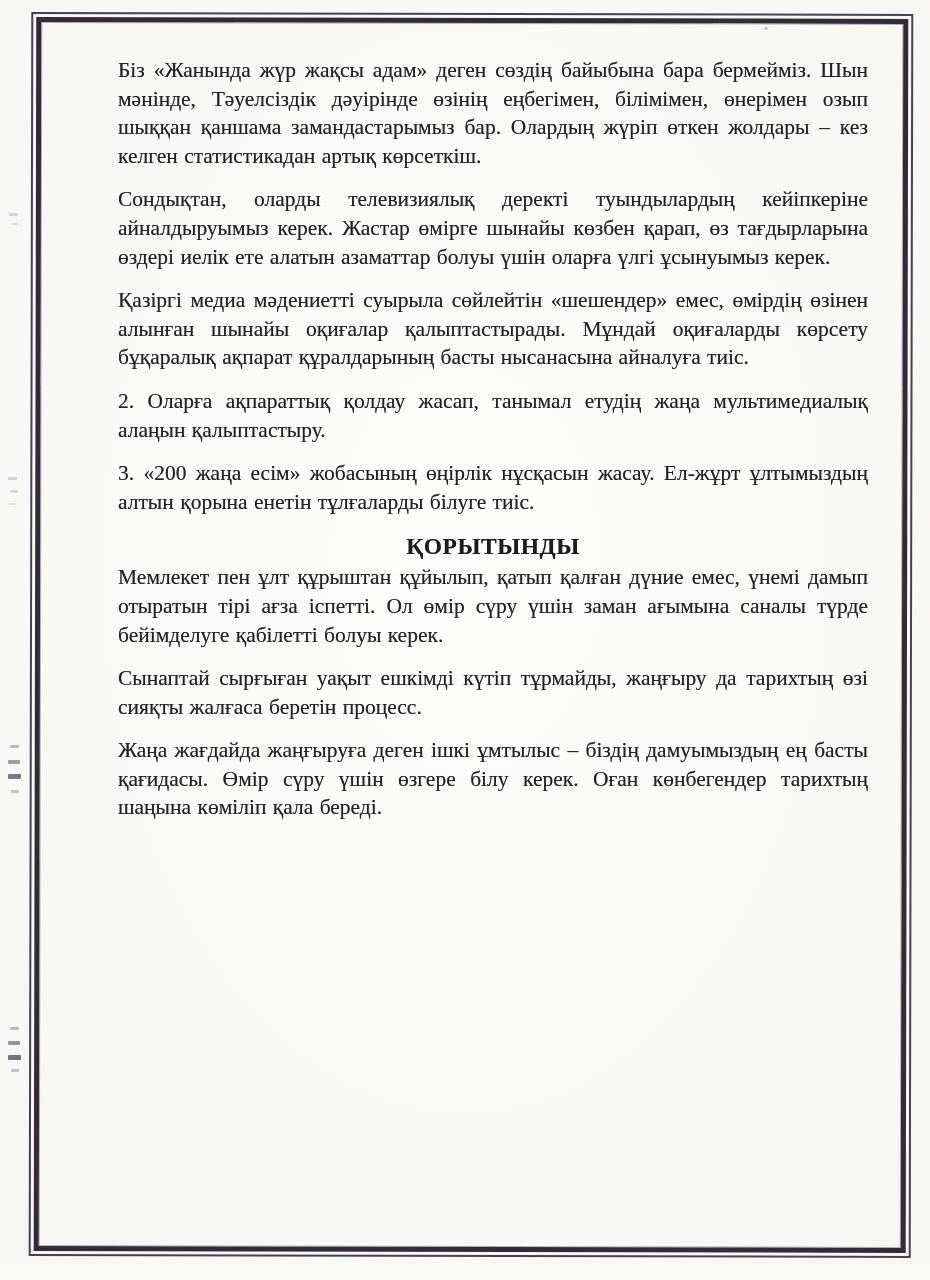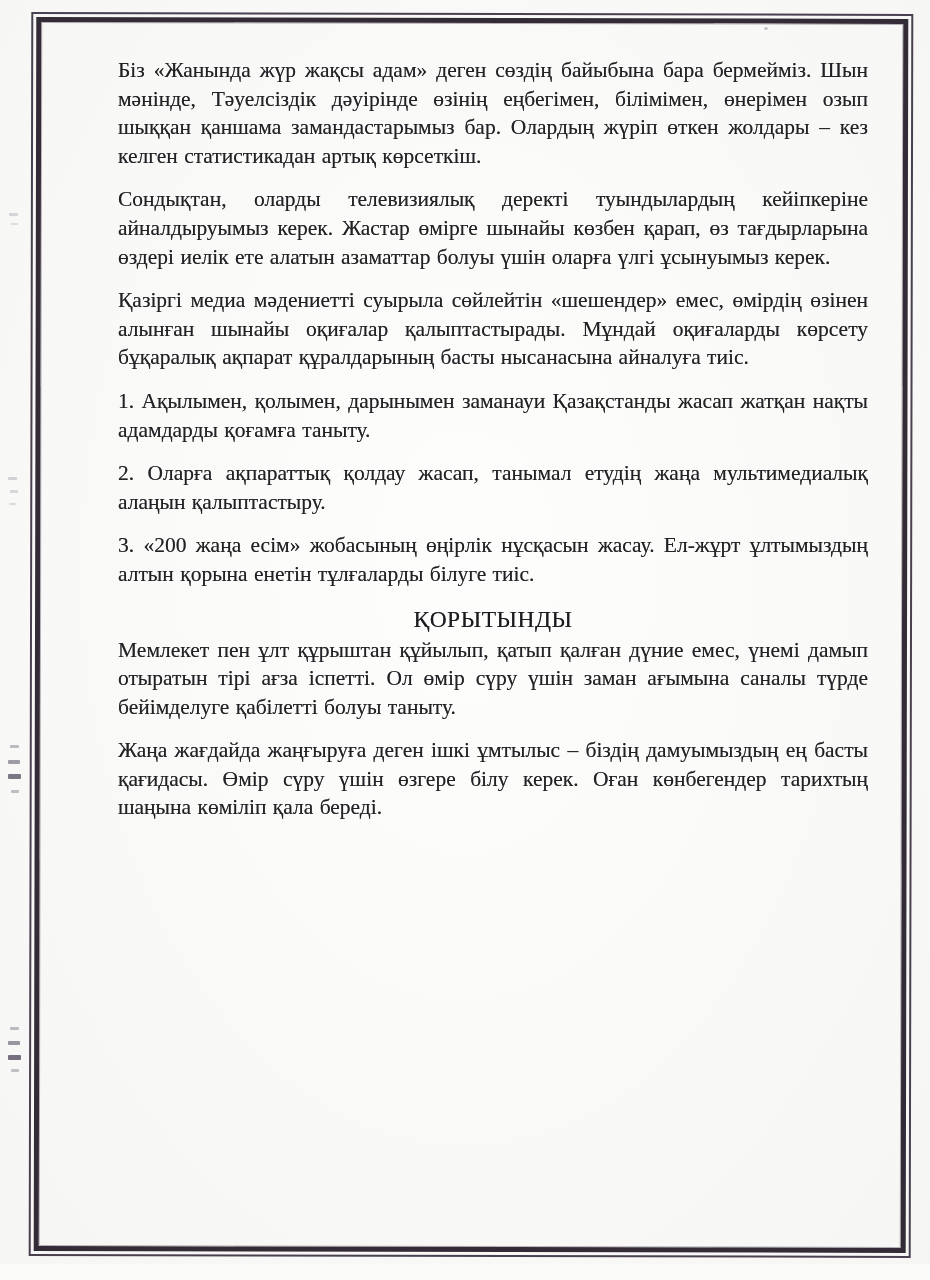--- a/index.html
+++ b/index.html
@@ -53,21 +53,21 @@
     text-align: justify;
     text-justify: inter-word;
     word-spacing: 1px;
     color: var(--ink);
     text-shadow: 0 0 0.6px rgba(32,30,34,0.55);
   }
   .content h2 {
     margin: 8px 0 2px 0;
     font-size: 23.5px;
     line-height: 30px;
-    font-weight: normal;
+    font-weight: bold;
     text-align: center;
     letter-spacing: 0.5px;
     color: #1d1b1f;
     text-shadow: 0 0 0.6px rgba(25,23,27,0.6);
   }
   
   .smudge {
     position: absolute;
     border-radius: 1px;
   }
@@ -108,23 +108,23 @@
 
   <div class="frame">
     <div class="frame-inner"></div>
   </div>
 
   <div class="content">
     <p>Біз «Жанында жүр жақсы адам» деген сөздің байыбына бара бермейміз. Шын мәнінде, Тәуелсіздік дәуірінде өзінің еңбегімен, білімімен, өнерімен озып шыққан қаншама замандастарымыз бар. Олардың жүріп өткен жолдары – кез келген статистикадан артық көрсеткіш.</p>
     <p>Сондықтан, оларды телевизиялық деректі туындылардың кейіпкеріне айналдыруымыз керек. Жастар өмірге шынайы көзбен қарап, өз тағдырларына өздері иелік ете алатын азаматтар болуы үшін оларға үлгі ұсынуымыз керек.</p>
     <p>Қазіргі медиа мәдениетті суырыла сөйлейтін «шешендер» емес, өмірдің өзінен алынған шынайы оқиғалар қалыптастырады. Мұндай оқиғаларды көрсету бұқаралық ақпарат құралдарының басты нысанасына айналуға тиіс.</p>
 
-    <p>1. Ақылымен, қолымен, дарынымен заманауи Қазақстанды жасап жатқан нақты адамдарды қоғамға таныту.</p>
     <p>2. Оларға ақпараттық қолдау жасап, танымал етудің жаңа мультимедиалық алаңын қалыптастыру.</p>
     <p>3. «200 жаңа есім» жобасының өңірлік нұсқасын жасау. Ел-жұрт ұлтымыздың алтын қорына енетін тұлғаларды білуге тиіс.</p>
 
     <h2>ҚОРЫТЫНДЫ</h2>
 
-    <p>Мемлекет пен ұлт құрыштан құйылып, қатып қалған дүние емес, үнемі дамып отыратын тірі ағза іспетті. Ол өмір сүру үшін заман ағымына саналы түрде бейімделуге қабілетті болуы таныту.</p>
+    <p>Мемлекет пен ұлт құрыштан құйылып, қатып қалған дүние емес, үнемі дамып отыратын тірі ағза іспетті. Ол өмір сүру үшін заман ағымына саналы түрде бейімделуге қабілетті болуы керек.</p>
+    <p>Сынаптай сырғыған уақыт ешкімді күтіп тұрмайды, жаңғыру да тарихтың өзі сияқты жалғаса беретін процесс.</p>
     <p>Жаңа жағдайда жаңғыруға деген ішкі ұмтылыс – біздің дамуымыздың ең басты қағидасы. Өмір сүру үшін өзгере білу керек. Оған көнбегендер тарихтың шаңына көміліп қала береді.</p>
   </div>
 
 </div>
 
 </body></html>

